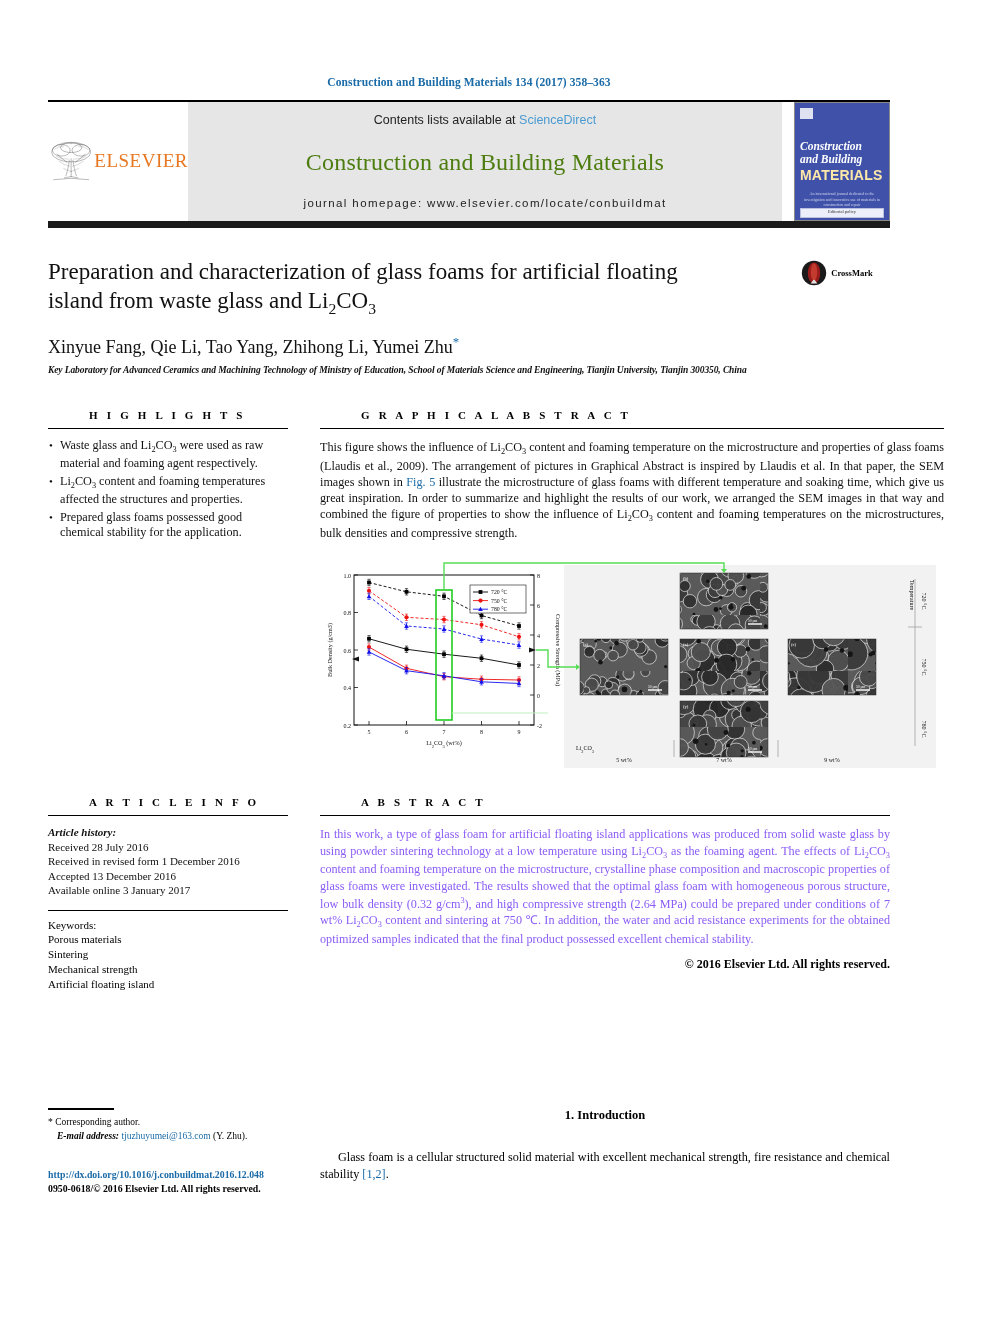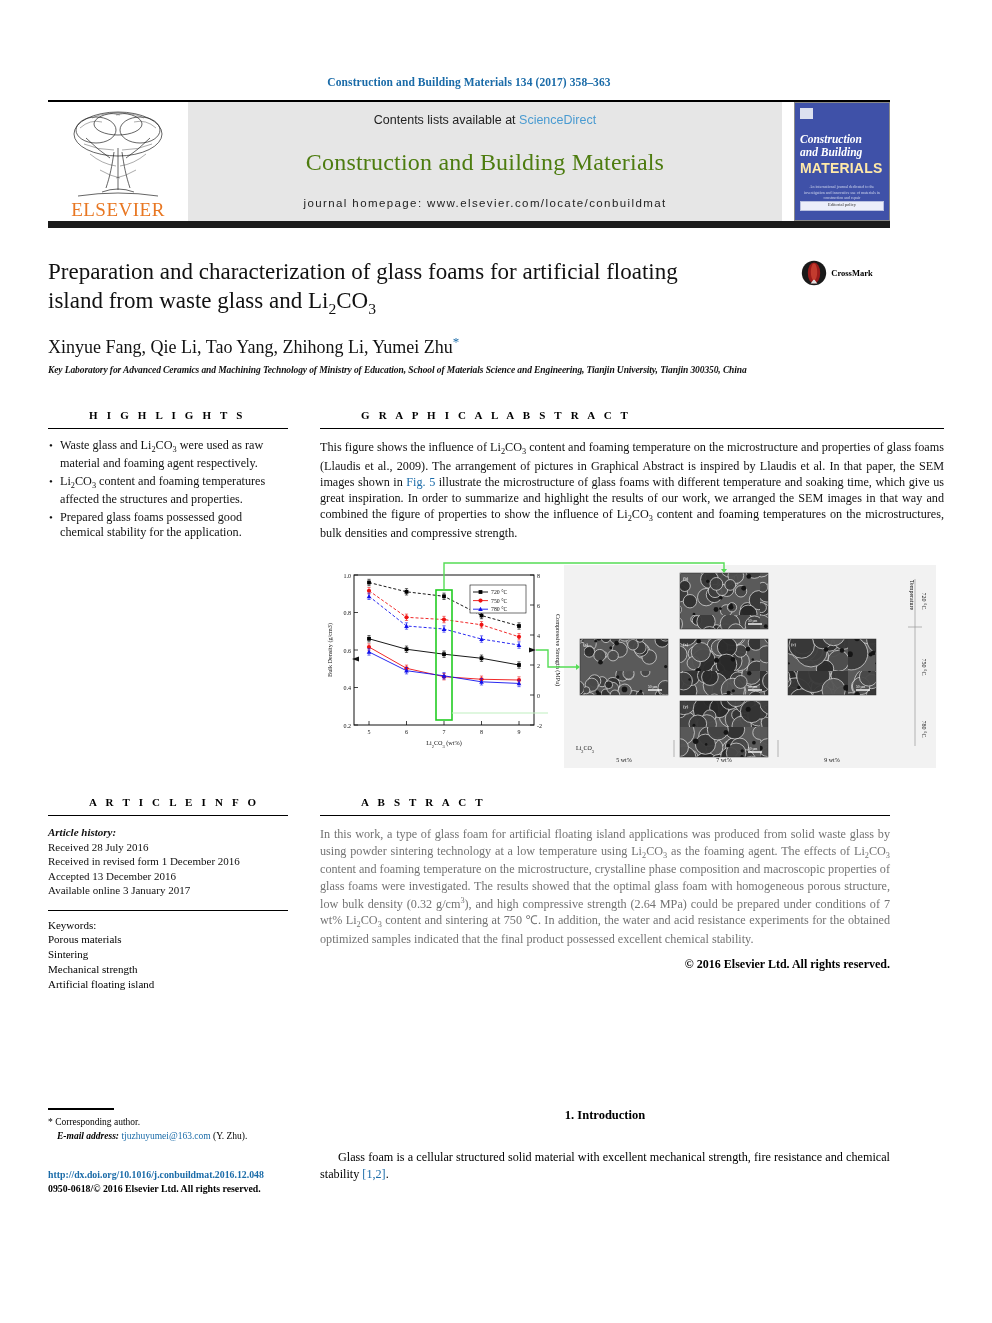--- a/index.html
+++ b/index.html
@@ -19,21 +19,21 @@
     text-align:center; color:#1a6ba8; font-weight:bold;
     font-size:11.5px; letter-spacing:.1px;
     padding-top:76px;
   }
   .masthead-wrap { margin:12px 48px 0 48px; position:relative; }
   .rule-top { border-top:2px solid #000; }
   .masthead {
     display:flex; align-items:stretch; height:119px; margin-top:0;
   }
   .elsevier-logo {
-    width:140px; flex:0 0 140px; display:flex; flex-direction:column;
+    width:140px; flex:0 0 140px; display:flex; 
     align-items:center; justify-content:flex-end; padding-bottom:2px;
   }
   .tree-svg { display:block; }
   .elsevier-word {
     font-family:"Liberation Serif", serif; font-size:19px; letter-spacing:.5px;
     color:#E87722; font-weight:normal; line-height:1;
   }
   .center-band {
     flex:1; background:#e6e6e6; display:flex; flex-direction:column;
     align-items:center; justify-content:space-between; padding:11px 0 12px 0;
@@ -43,21 +43,21 @@
   .journal-title {
     font-family:"Liberation Serif", serif; font-size:24px; color:#4d7c0f; letter-spacing:.2px;
   }
   .homepage-line {
     font-family:"Liberation Sans", sans-serif; font-size:11.5px; color:#222;
     letter-spacing:1.4px;
   }
   .cover {
     width:96px; flex:0 0 96px; margin-left:12px; background:#3f51a8;
     border:1px solid #8a8a8a; display:flex; flex-direction:column;
-    padding:12px 5px; color:#fff; position:relative;
+    padding:19px 5px; color:#fff; position:relative;
   }
   .cover-topbar { height:10px; background:#c9cfe8; margin:12px 0 6px 0; }
   .cover-els { position:absolute; top:5px; left:5px; width:13px; height:11px; background:#dde1f0; }
   .cover-t1 { font-family:"Liberation Serif", serif; font-style:italic; font-weight:bold;
               font-size:11.5px; color:#ffffff; line-height:1.12; }
   .cover-t2 { font-family:"Liberation Sans", sans-serif; font-weight:bold; font-size:14px;
               color:#ffe9a8; letter-spacing:.2px; margin-top:1px; }
   .cover-rule { height:1px; background:#aab2dd; margin:4px 0 4px 0; }
   .cover-blurb { font-size:4px; color:#cfd6ee; line-height:1.45; text-align:center; padding:0 4px; }
   .cover-bottom { margin-top:auto; background:#eceefa; height:34px; border:1px solid #b9c0e0;
@@ -101,21 +101,21 @@
   
   .ga-figure { margin:18px 0 0 0; height:215px; position:relative; }
   .ga-figure svg { display:block; }
 
   
   .cols2 { display:flex; margin:22px 48px 0 48px; gap:32px; }
   .ai-body { margin-top:9px; font-size:11px; line-height:1.32; color:#111; }
   .ai-body .ital { font-style:italic; font-weight:bold; }
   .ai-rule2 { border-top:1.5px solid #000; margin:12px 0 0 0; }
   .kw { margin-top:7px; font-size:11px; line-height:1.34; }
-  .abs-body { margin-top:10px; font-size:12.2px; line-height:1.36; text-align:justify; color:#737373; }
+  .abs-body { margin-top:10px; font-size:12.2px; line-height:1.36; text-align:justify; color:#8b5cf6; }
   .copyright { text-align:right; margin-top:9px; font-size:12px; font-weight:bold; }
 
   
   .bottom { position:absolute; left:48px; right:48px; top:1108px; display:flex; gap:32px; }
   .bl { width:240px; flex:0 0 240px; }
   .br { flex:1; }
   .corr-rule { border-top:2px solid #000; width:66px; margin-bottom:5px; }
   .corr { font-size:9.5px; line-height:1.5; }
   .corr .em { font-style:italic; font-weight:bold; }
   .corr a, .doi { color:#1a6ba8; text-decoration:none; }

